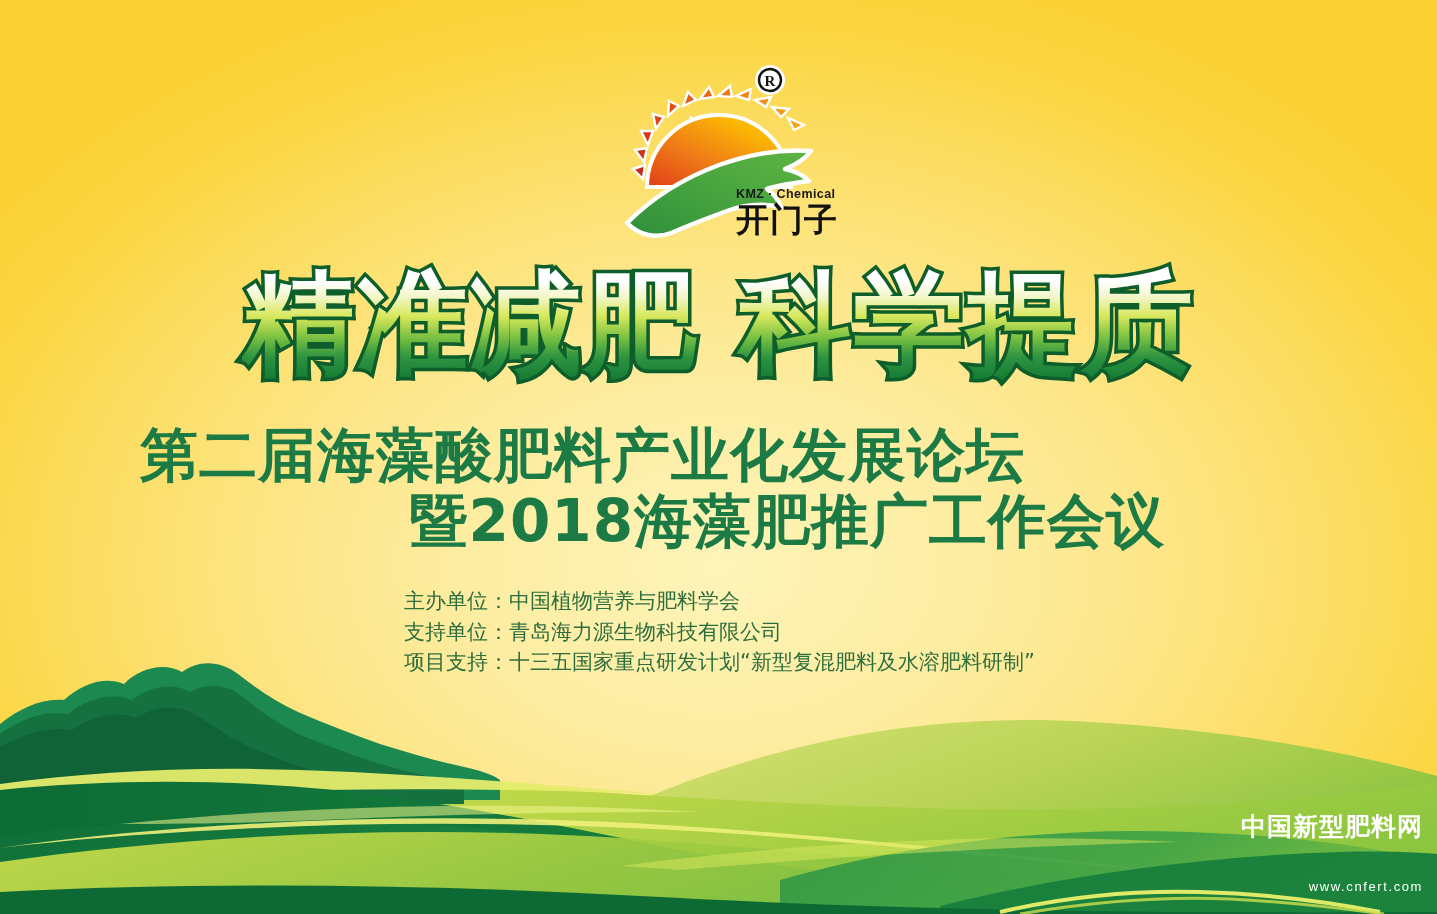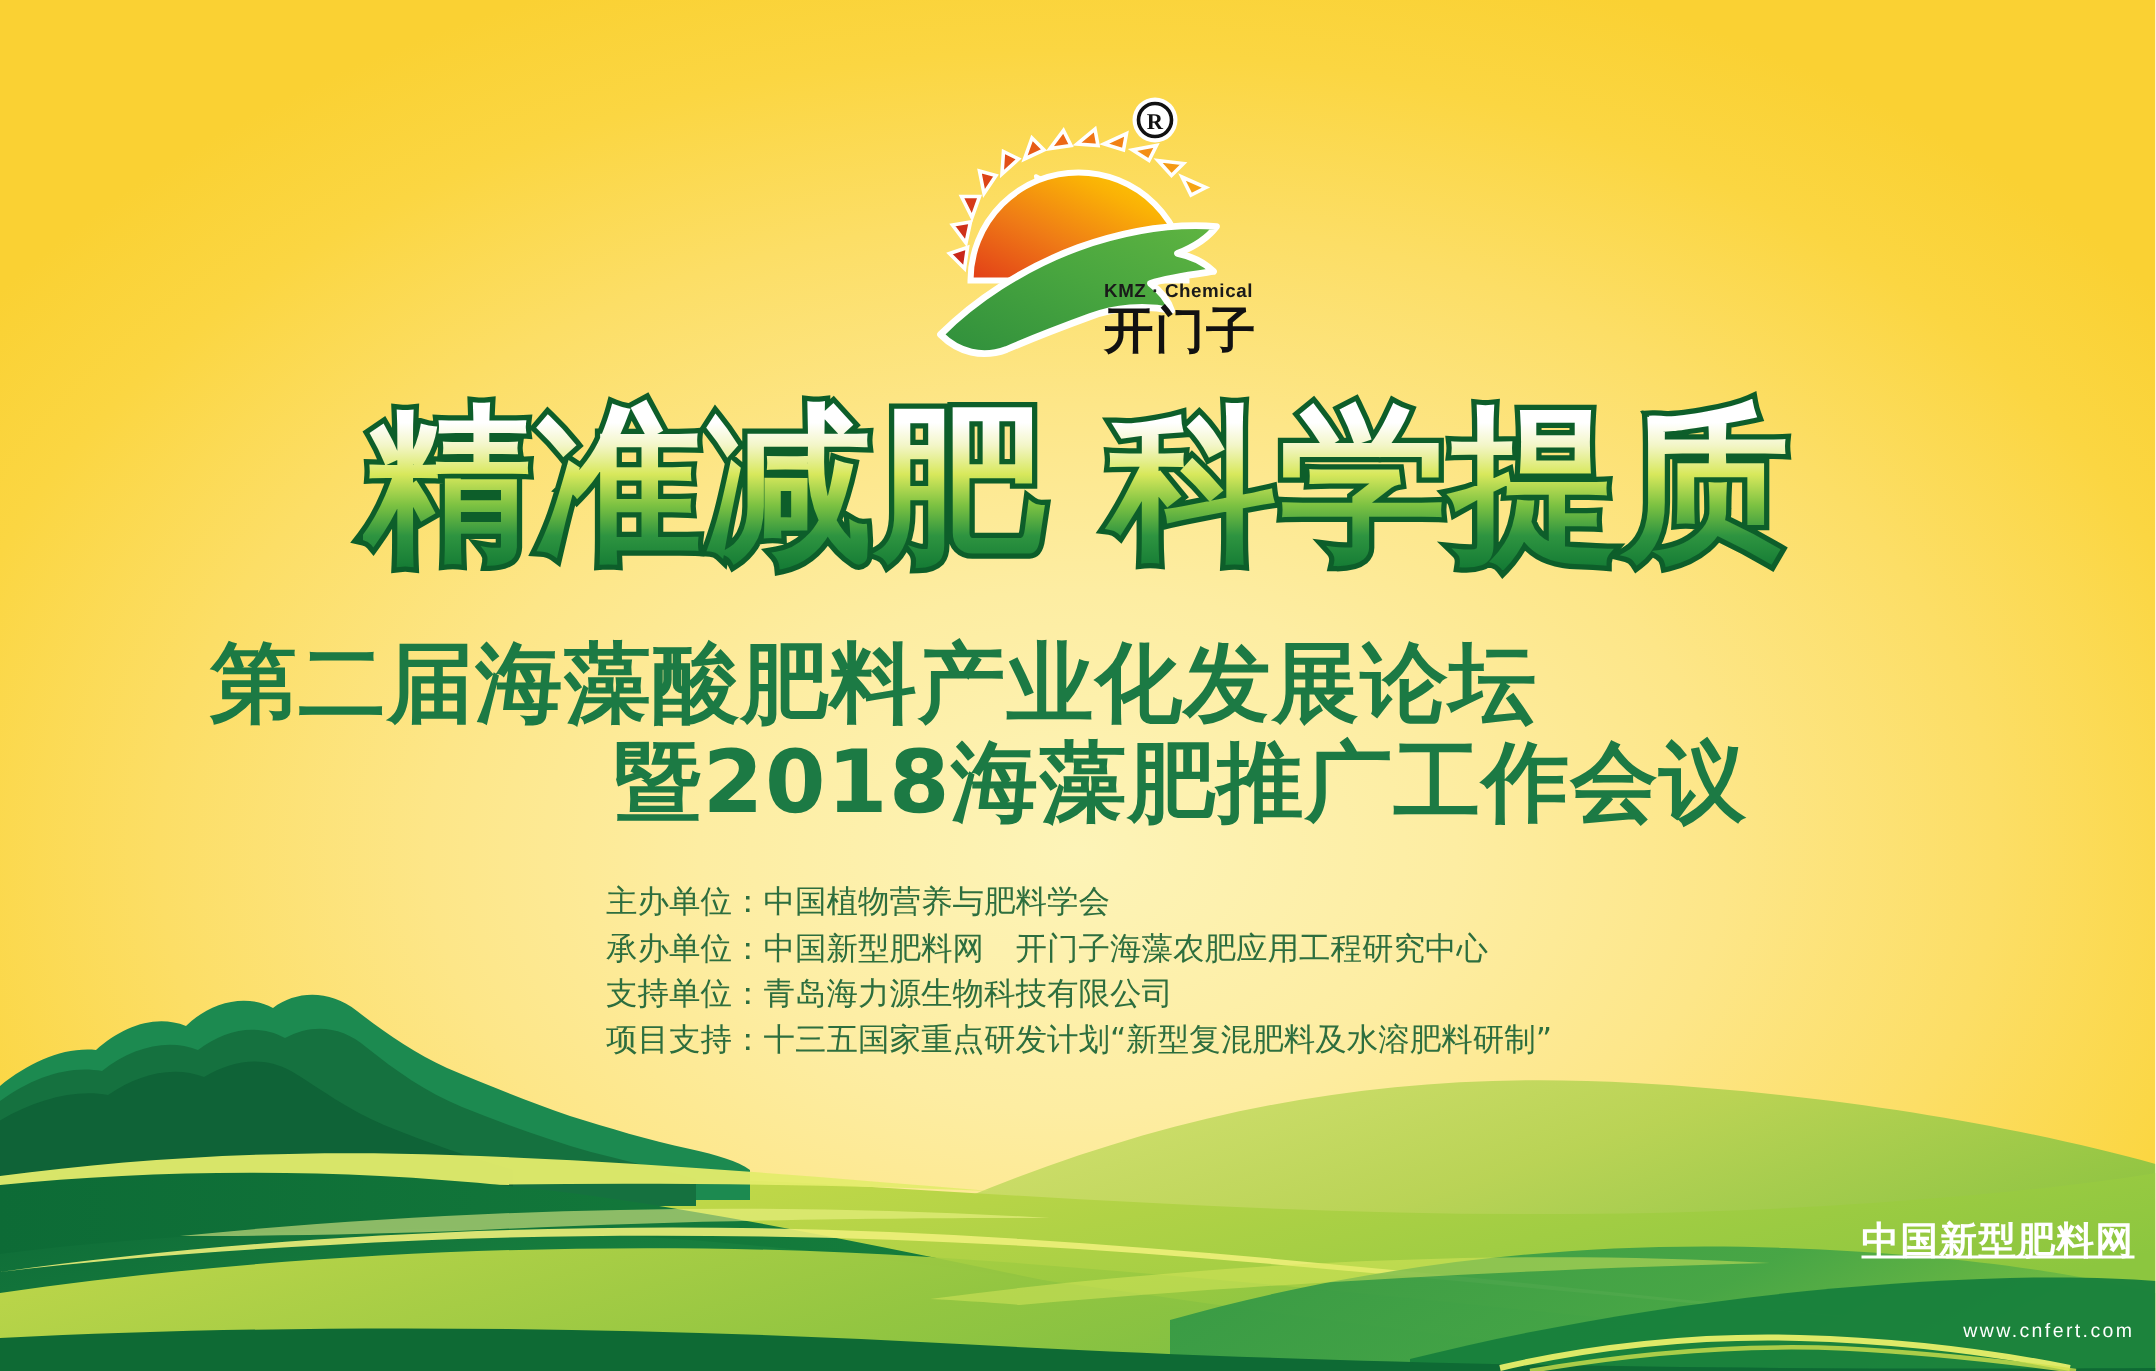--- a/index.html
+++ b/index.html
@@ -112,21 +112,20 @@
     z-index:8;
     text-align:right;
     color:#ffffff;
   }
   #watermark .wm-cn {
     font-size:25px;
     font-weight:bold;
     letter-spacing:1px;
     line-height:1.12;
     font-family:"DejaVu Sans","Liberation Sans",sans-serif;
-    text-decoration:underline;
   }
   #watermark .wm-url {
     font-size:13px;
     letter-spacing:1.6px;
     line-height:1.3;
     font-family:"Liberation Sans","DejaVu Sans",sans-serif;
     margin-top:38px;
   }
 </style>
 </head>
@@ -288,21 +287,20 @@
     </div>
   </div>
 
   <div id="subtitle">
     <span class="sub-line sub-line-1">第二届海藻酸肥料产业化发展论坛</span>
     <span class="sub-line sub-line-2">暨2018海藻肥推广工作会议</span>
   </div>
 
   <div id="credits">
     <div class="credit-line">主办单位：中国植物营养与肥料学会</div>
-    <div class="credit-line">承办单位：中国新型肥料网　开门子海藻农肥应用工程研究中心</div>
     <div class="credit-line">支持单位：青岛海力源生物科技有限公司</div>
     <div class="credit-line">项目支持：十三五国家重点研发计划“新型复混肥料及水溶肥料研制”</div>
   </div>
 
   <div id="watermark">
     <div class="wm-cn">中国新型肥料网</div>
     <div class="wm-url">www.cnfert.com</div>
   </div>
 
 </div>

